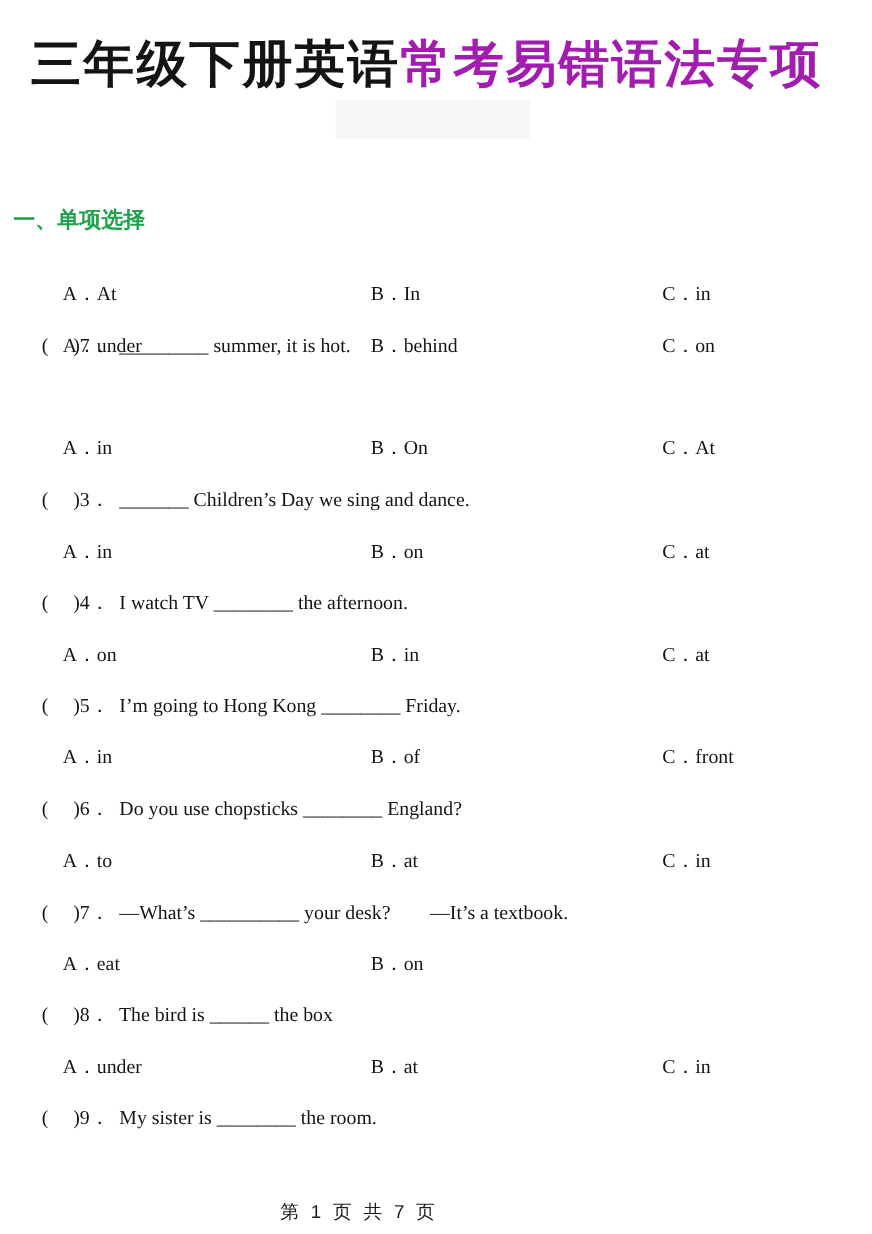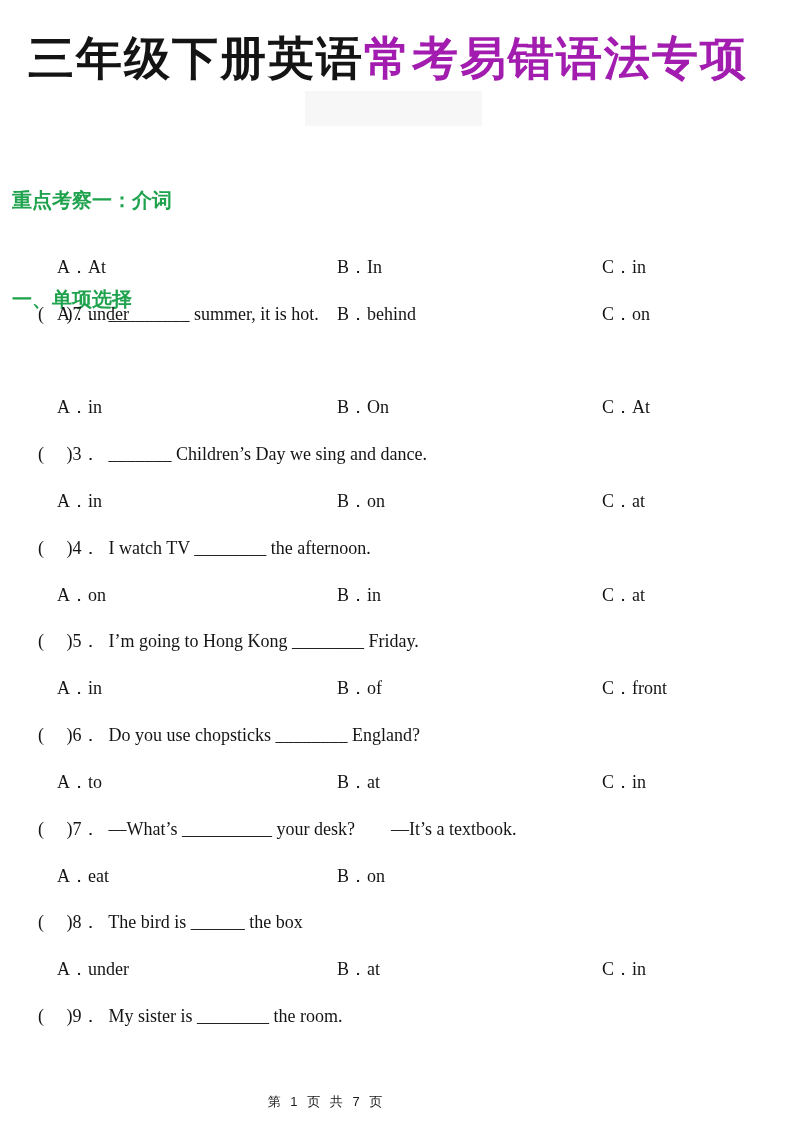--- a/index.html
+++ b/index.html
@@ -67,35 +67,34 @@
   .opt-c { left: 602px; }
   .page-footer {
     position: absolute;
     left: 0;
     top: 1084px;
     width: 653px;
     height: 36px;
     line-height: 36px;
     text-align: center;
     font-family: "Liberation Sans", "DejaVu Sans", sans-serif;
-    font-size: 13px;
+    font-size: 17px;
     letter-spacing: 3px;
     color: #1c1c1c;
     z-index: 2;
   }
 </style>
 </head>
 <body>
 
 <div class="page-title"><span>三年级下册英语</span><span class="title-red">常考易错语法专项</span></div>
 
 <div class="highlight-box"></div>
 
 <div class="section-headings">
-  <div>重点考察一：介词</div>
   <div>一、单项选择</div>
 </div>
 
 <div class="questions">
 
   <div class="row">
     <span class="q-text">(     )7．  _________ summer, it is hot.</span>
   </div>
   <div class="row">
     <span class="opt opt-a">A．At</span>

